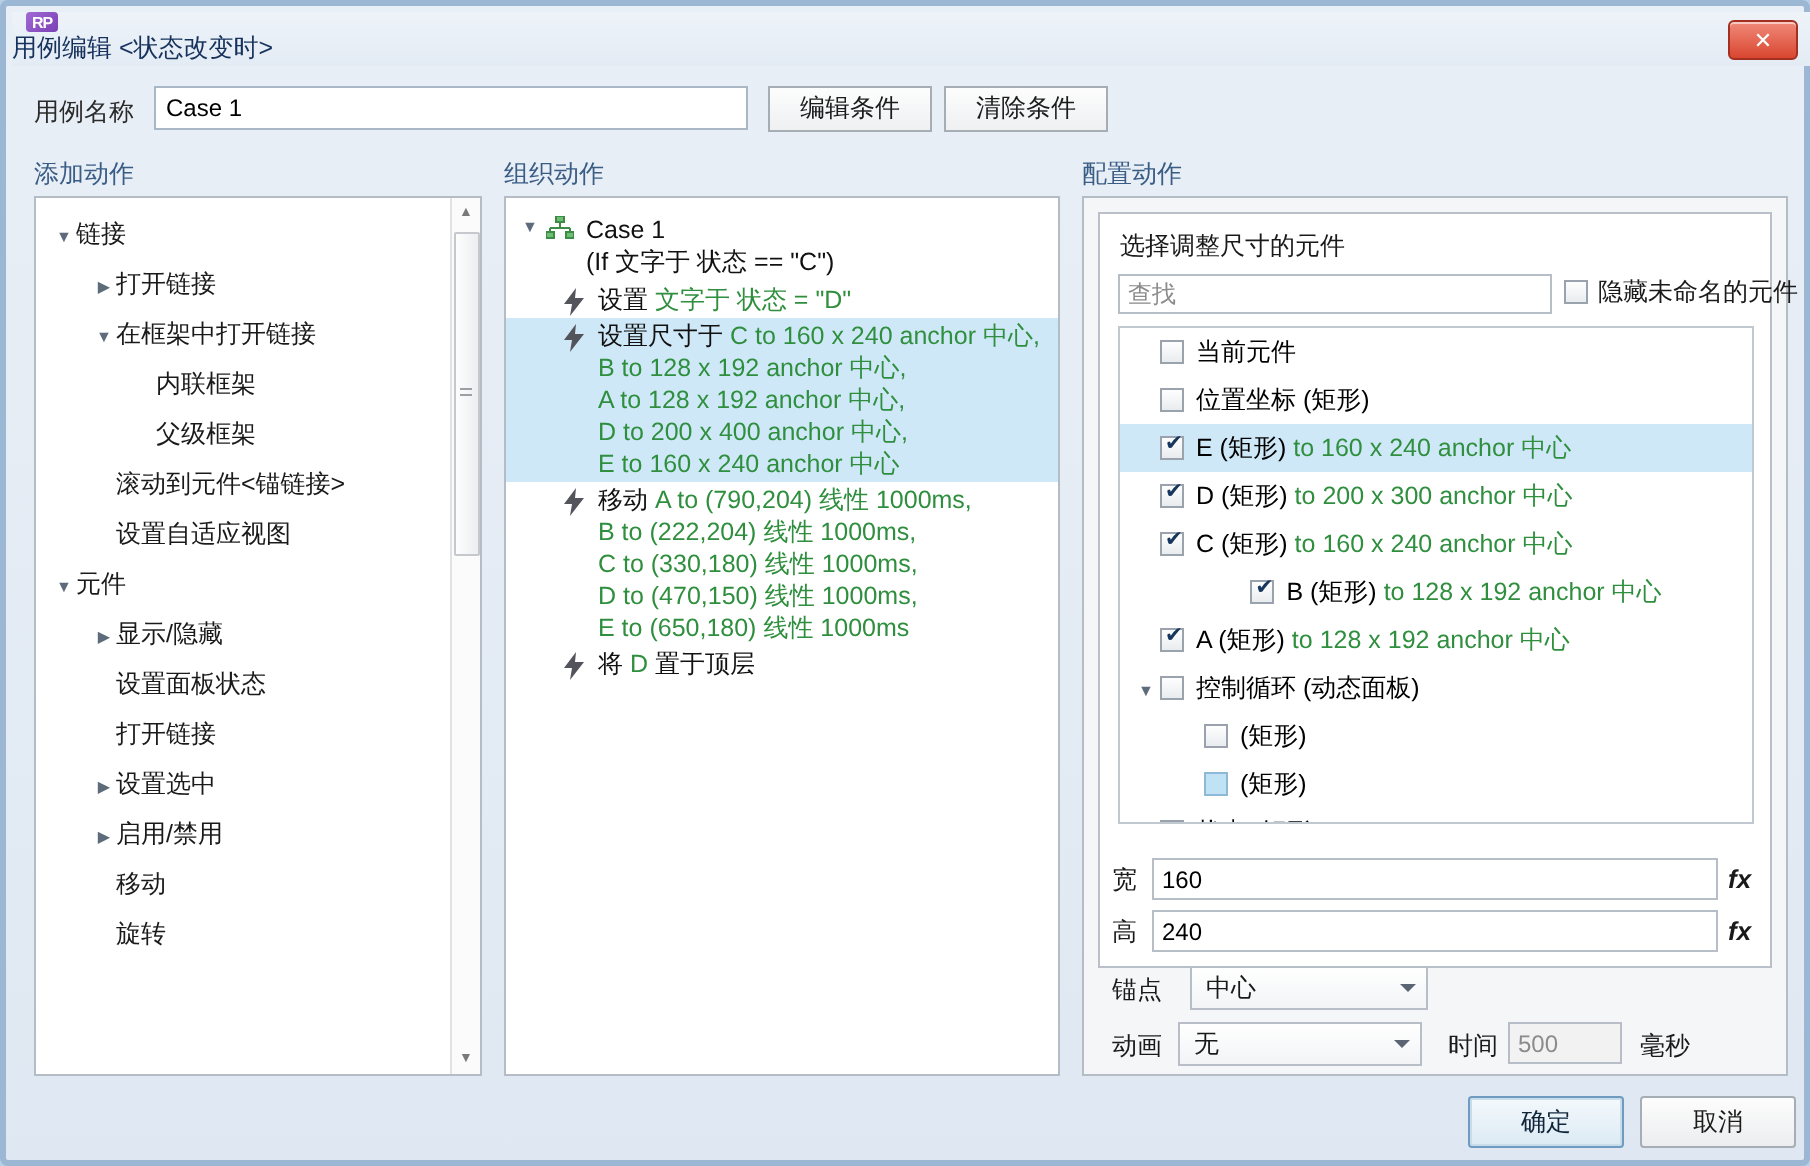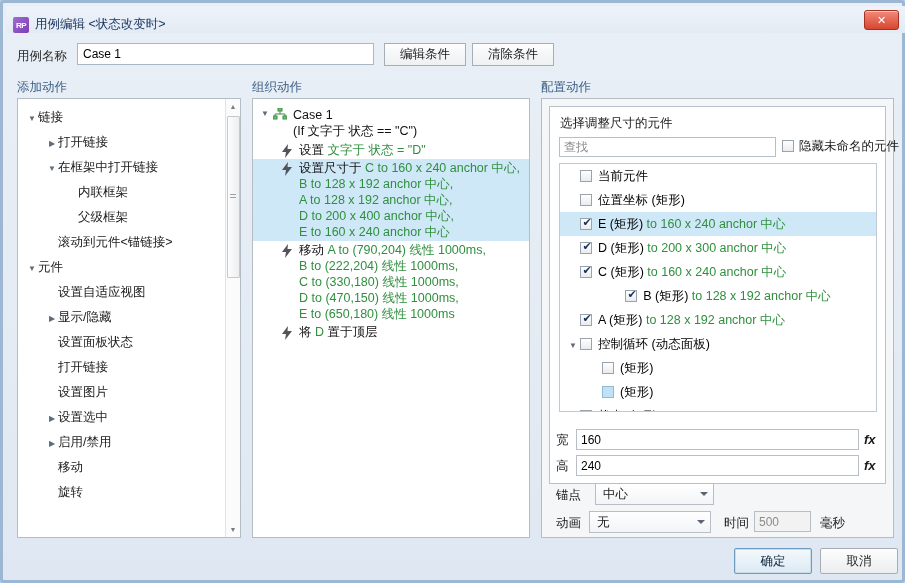--- a/index.html
+++ b/index.html
@@ -13,21 +13,21 @@
     position:absolute;left:0;top:0;width:905px;height:583px;
     box-sizing:border-box;
     background:linear-gradient(#e9eff6,#dfe8f2);
     border:3px solid #9cb7d4;
     border-radius:4px;
   }
   
   .titlebar{
     position:absolute;left:3px;top:3px;width:899px;height:27px;
     background:linear-gradient(#eef3f9,#e3ebf4);
-    display:flex;align-items:flex-end;
+    display:flex;align-items:flex-start;flex-direction:column;
   }
   .app-icon{
     width:16px;height:16px;margin-left:7px;margin-right:6px;
     background:linear-gradient(135deg,#a06ad4,#7b3fb5);
     border-radius:2px;color:#fff;font-size:8px;font-weight:bold;
     display:flex;align-items:center;justify-content:center;
     letter-spacing:-0.5px;
   }
   .title-text{font-size:12.5px;color:#16325c;white-space:nowrap;}
   .close-btn{
@@ -205,26 +205,25 @@
   <div class="sec-head" style="left:538px;top:76px;">配置动作</div>
 
   <div class="panel" id="panel-left">
     <div class="tree" id="add-action-tree">
         <div class="tnode" style="padding-left: 8px;"><span class="arrow open"></span><span>链接</span></div>
         <div class="tnode" style="padding-left: 28px;"><span class="arrow closed"></span><span>打开链接</span></div>
         <div class="tnode" style="padding-left: 28px;"><span class="arrow open"></span><span>在框架中打开链接</span></div>
         <div class="tnode" style="padding-left: 48px;"><span class="arrow none"></span><span>内联框架</span></div>
         <div class="tnode" style="padding-left: 48px;"><span class="arrow none"></span><span>父级框架</span></div>
         <div class="tnode" style="padding-left: 28px;"><span class="arrow none"></span><span>滚动到元件&lt;锚链接&gt;</span></div>
+        <div class="tnode" style="padding-left: 28px;"><span class="arrow none"></span><span>设置自适应视图</span></div>
         <div class="tnode" style="padding-left: 8px;"><span class="arrow open"></span><span>元件</span></div>
-        <div class="tnode" style="padding-left: 28px;"><span class="arrow none"></span><span>设置自适应视图</span></div>
         <div class="tnode" style="padding-left: 28px;"><span class="arrow closed"></span><span>显示/隐藏</span></div>
         <div class="tnode" style="padding-left: 28px;"><span class="arrow none"></span><span>设置面板状态</span></div>
         <div class="tnode" style="padding-left: 28px;"><span class="arrow none"></span><span>打开链接</span></div>
-        <div class="tnode" style="padding-left: 28px;"><span class="arrow none"></span><span>设置图片</span></div>
         <div class="tnode" style="padding-left: 28px;"><span class="arrow closed"></span><span>设置选中</span></div>
         <div class="tnode" style="padding-left: 28px;"><span class="arrow closed"></span><span>启用/禁用</span></div>
         <div class="tnode" style="padding-left: 28px;"><span class="arrow none"></span><span>移动</span></div>
         <div class="tnode" style="padding-left: 28px;"><span class="arrow none"></span><span>旋转</span></div>
       </div>
     <div class="vscroll">
       <div class="arr up">▲</div>
       <div class="thumb" style="top:17px;height:160px;"></div>
       <div class="arr dn">▼</div>
     </div>

